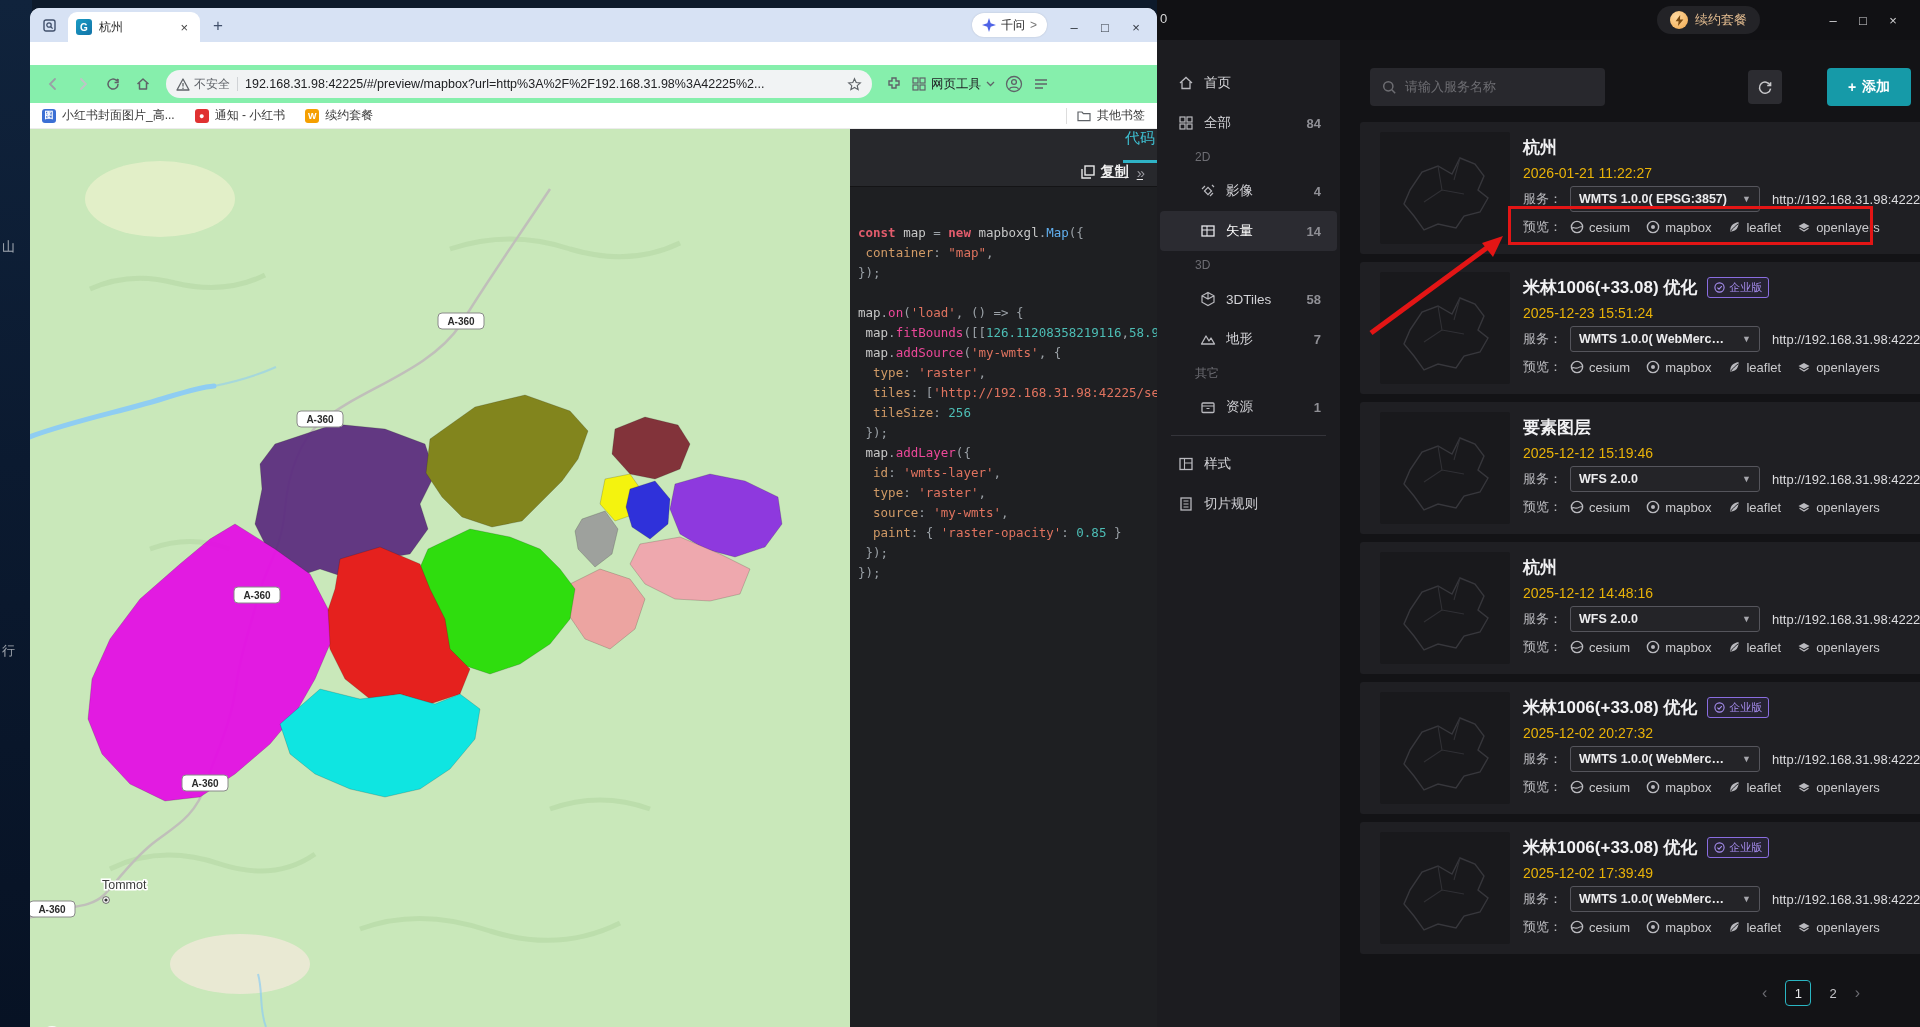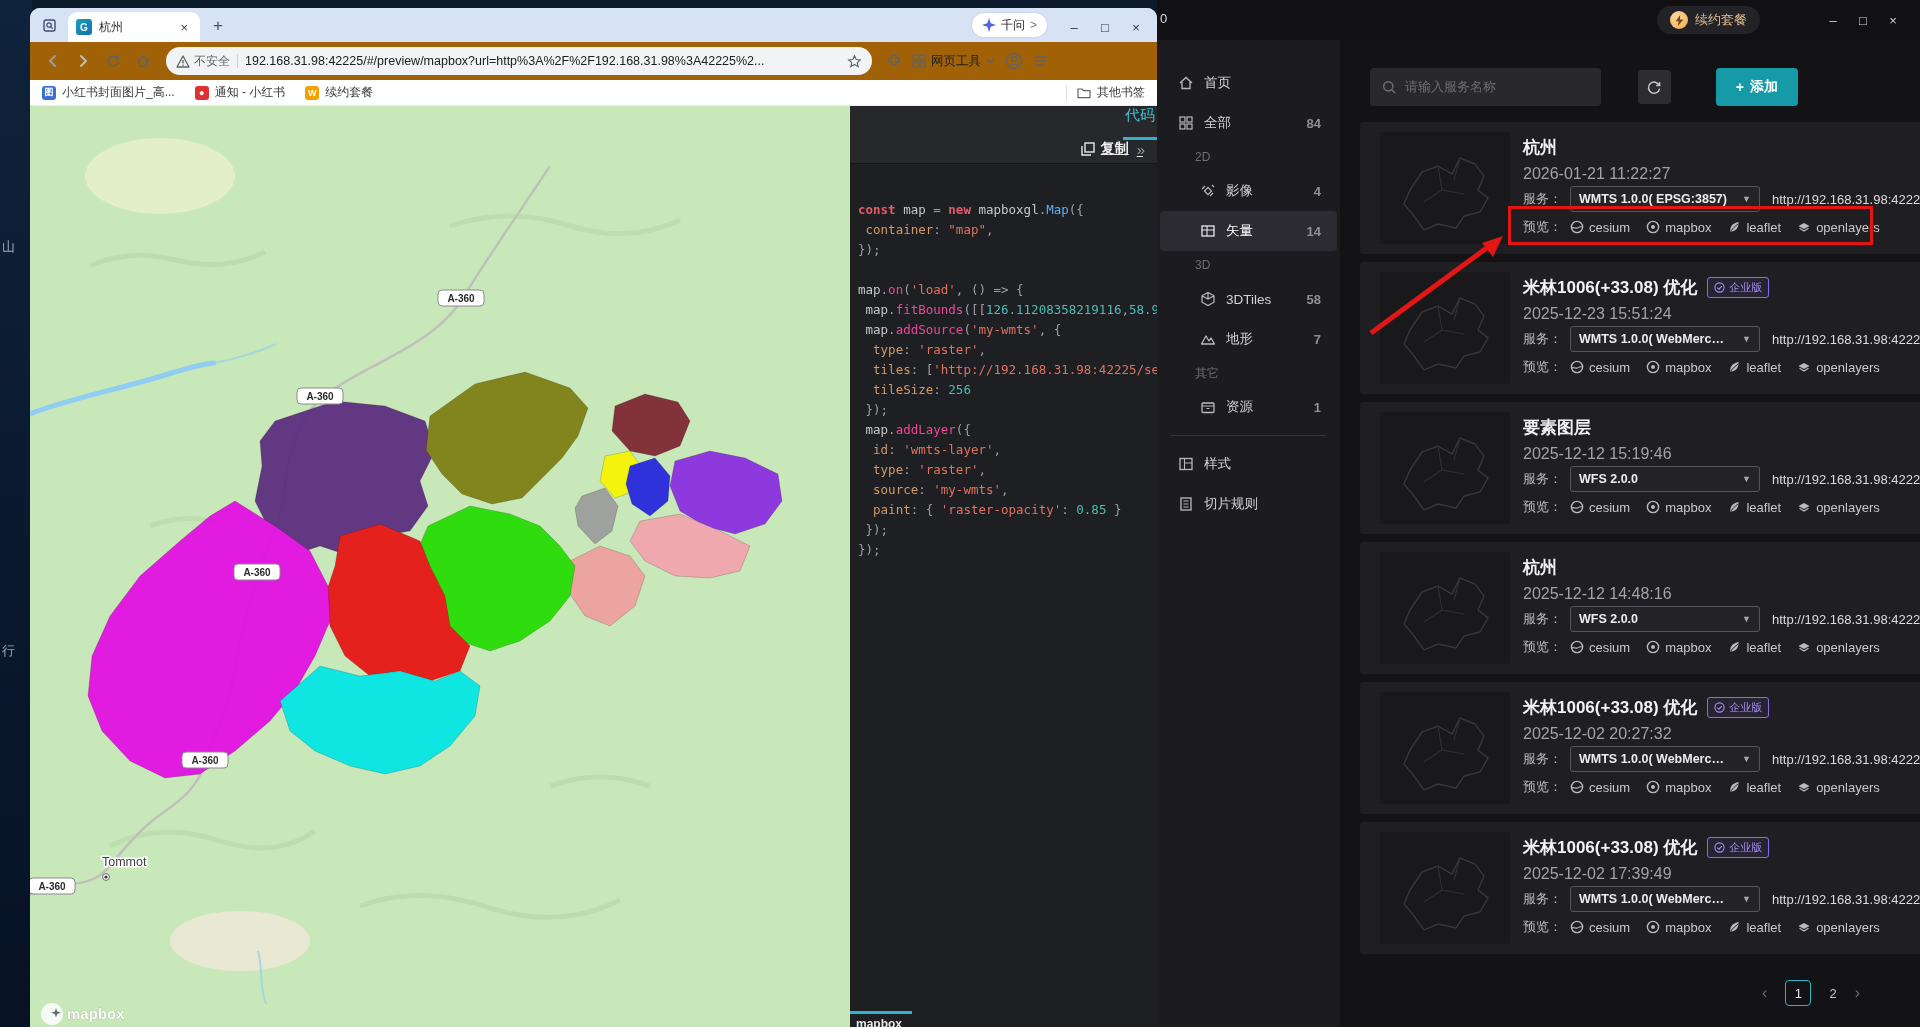--- a/index.html
+++ b/index.html
@@ -25,21 +25,21 @@
     color:#fff; font-size:10px; font-weight:bold; display:flex; align-items:center; justify-content:center; }
   .tab-title { font-size:12px; color:#1f1f1f; flex:1; white-space:nowrap; overflow:hidden; }
   .tab-close { color:#444; font-size:13px; line-height:1; padding:2px 4px; border-radius:50%; }
   #newtab-btn { width:24px; height:24px; margin:0 0 4px 6px; color:#41506b; font-size:17px; display:flex;
     align-items:center; justify-content:center; }
   #assistant-pill { margin:0 10px 5px auto; background:#fff; border-radius:13px; height:24px; display:flex;
     align-items:center; gap:5px; padding:0 10px; font-size:12px; color:#222; box-shadow:0 0 2px rgba(0,0,0,.15); }
   .browser-win-controls { display:flex; align-items:center; gap:9px; margin:0 4px 7px 6px; color:#30363f; }
   .browser-win-controls .wc { width:22px; text-align:center; font-size:13px; }
 
-  #btoolbar { height:38px; background:#a16207; display:flex; align-items:center; padding:16px 10px; gap:4px; }
+  #btoolbar { height:38px; background:#86efac; display:flex; align-items:center; padding:16px 10px; gap:4px;margin-top:23px; }
   .nav-ic { width:26px; height:26px; display:flex; align-items:center; justify-content:center; color:#5f6368; }
   .nav-ic.dim { color:#b6b9be; }
   #addressbar { flex:1; max-width:706px; height:28px; background:#f1f3f4; border-radius:14px; display:flex;
     align-items:center; padding:0 10px; gap:7px; margin:0 6px; }
   #security-chip { display:flex; align-items:center; gap:4px; font-size:12px; color:#5f6368; white-space:nowrap; }
   #addr-sep { width:1px; height:14px; background:#d0d3d6; }
   #url-text { font-size:12.5px; color:#202124; white-space:nowrap; overflow:hidden; flex:1; }
   #star-ic { color:#5f6368; }
   .tb-right { display:flex; align-items:center; gap:10px; margin-left:4px; color:#444; }
   #webtools { display:flex; align-items:center; gap:5px; font-size:12.5px; color:#202124; }
@@ -91,38 +91,38 @@
   .sb-item { height:40px; display:flex; align-items:center; gap:10px; padding:0 16px 0 18px; color:#d2d2d6;
     font-size:13.5px; margin:0 3px; border-radius:4px; }
   .sb-item.indent { padding-left:40px; }
   .sb-item.active { background:#2b2b31; color:#fff; }
   .sb-count { margin-left:auto; color:#8f8f95; font-size:13px;font-weight:bold; }
   .sb-section { height:28px; display:flex; align-items:center; padding-left:38px; color:#6d6d73; font-size:12px; }
   .sb-divider { height:1px; background:#34343a; margin:8px 14px; }
   .sb-ic { width:16px; height:16px; flex-shrink:0; display:flex; align-items:center; justify-content:center; }
 
   #app-main { flex:1; position:relative; background:#131316; padding:28px 0 0 30px; overflow:hidden; }
-  #search-row { display:flex; align-items:center; width:428px;gap:37px; }
+  #search-row { display:flex; align-items:center; width:541px;gap:37px; }
   #search-box { width:235px; height:38px; background:#28282d; border-radius:4px; display:flex; align-items:center;
     gap:8px; padding:0 12px; }
   #search-placeholder { color:#6d6d72; font-size:13px; }
   #refresh-btn { margin-left:auto; width:34px; height:34px; background:#2c2c31; border-radius:4px; display:flex;
     align-items:center; justify-content:center; color:#c9c9cc; }
   #add-btn { margin-left:8px; width:84px; height:38px; background:#169aa8; border-radius:4px; color:#fff;
     font-size:14px; font-weight:bold; display:flex; align-items:center; justify-content:center; gap:6px; }
 
   #cards { margin-left:-10px; margin-top:16px; width:600px; }
   .card { position:relative; width:600px; height:132px; background:#1f1f23; border-radius:3px; margin-bottom:8px; }
   .card-thumb { position:absolute; left:20px; top:10px; width:130px; height:112px; background:#19191c; border-radius:2px; }
   .card-body { position:absolute; left:163px; top:0; right:0; height:100%; }
   .card-titlerow { position:absolute; top:14px; left:0; display:flex; align-items:center; gap:10px; }
   .card-title { color:#f2f2f4; font-size:17px; font-weight:bold; white-space:nowrap; }
   .ent-badge { display:flex; align-items:center; gap:4px; border:1px solid #8a6de0; color:#a98ff2;
     background:rgba(122,92,224,.08); border-radius:3px; font-size:11px; padding:2px 6px; }
-  .card-date { position:absolute; top:43px; left:0; color:#a3a3a3; font-size:16px; }
+  .card-date { position:absolute; top:43px; left:0; color:#eab308; font-size:14px; }
   .card-service { position:absolute; top:64px; left:0; display:flex; align-items:center; }
   .row-label { color:#b9b9bd; font-size:13px; margin-right:8px; white-space:nowrap; }
   .svc-select { width:190px; height:26px; border:1px solid #55555c; border-radius:3px; background:#242428;
     display:flex; align-items:center; padding:0 8px; color:#ececee; font-size:12.5px; font-weight:bold; }
   .svc-caret { margin-left:auto; color:#a7a7ad; font-size:9px; }
   .svc-url { margin-left:12px; color:#dcdcdf; font-size:13px; white-space:nowrap; }
   .card-preview { position:absolute; top:96px; left:0; display:flex; align-items:center; }
   .pv-link { display:flex; align-items:center; gap:5px; color:#c9c9cc; font-size:13px; margin-right:16px;
     white-space:nowrap; }
   .anno-box { position:absolute; left:148px; top:84px; width:365px; height:39px; border:3px solid #e31515;

